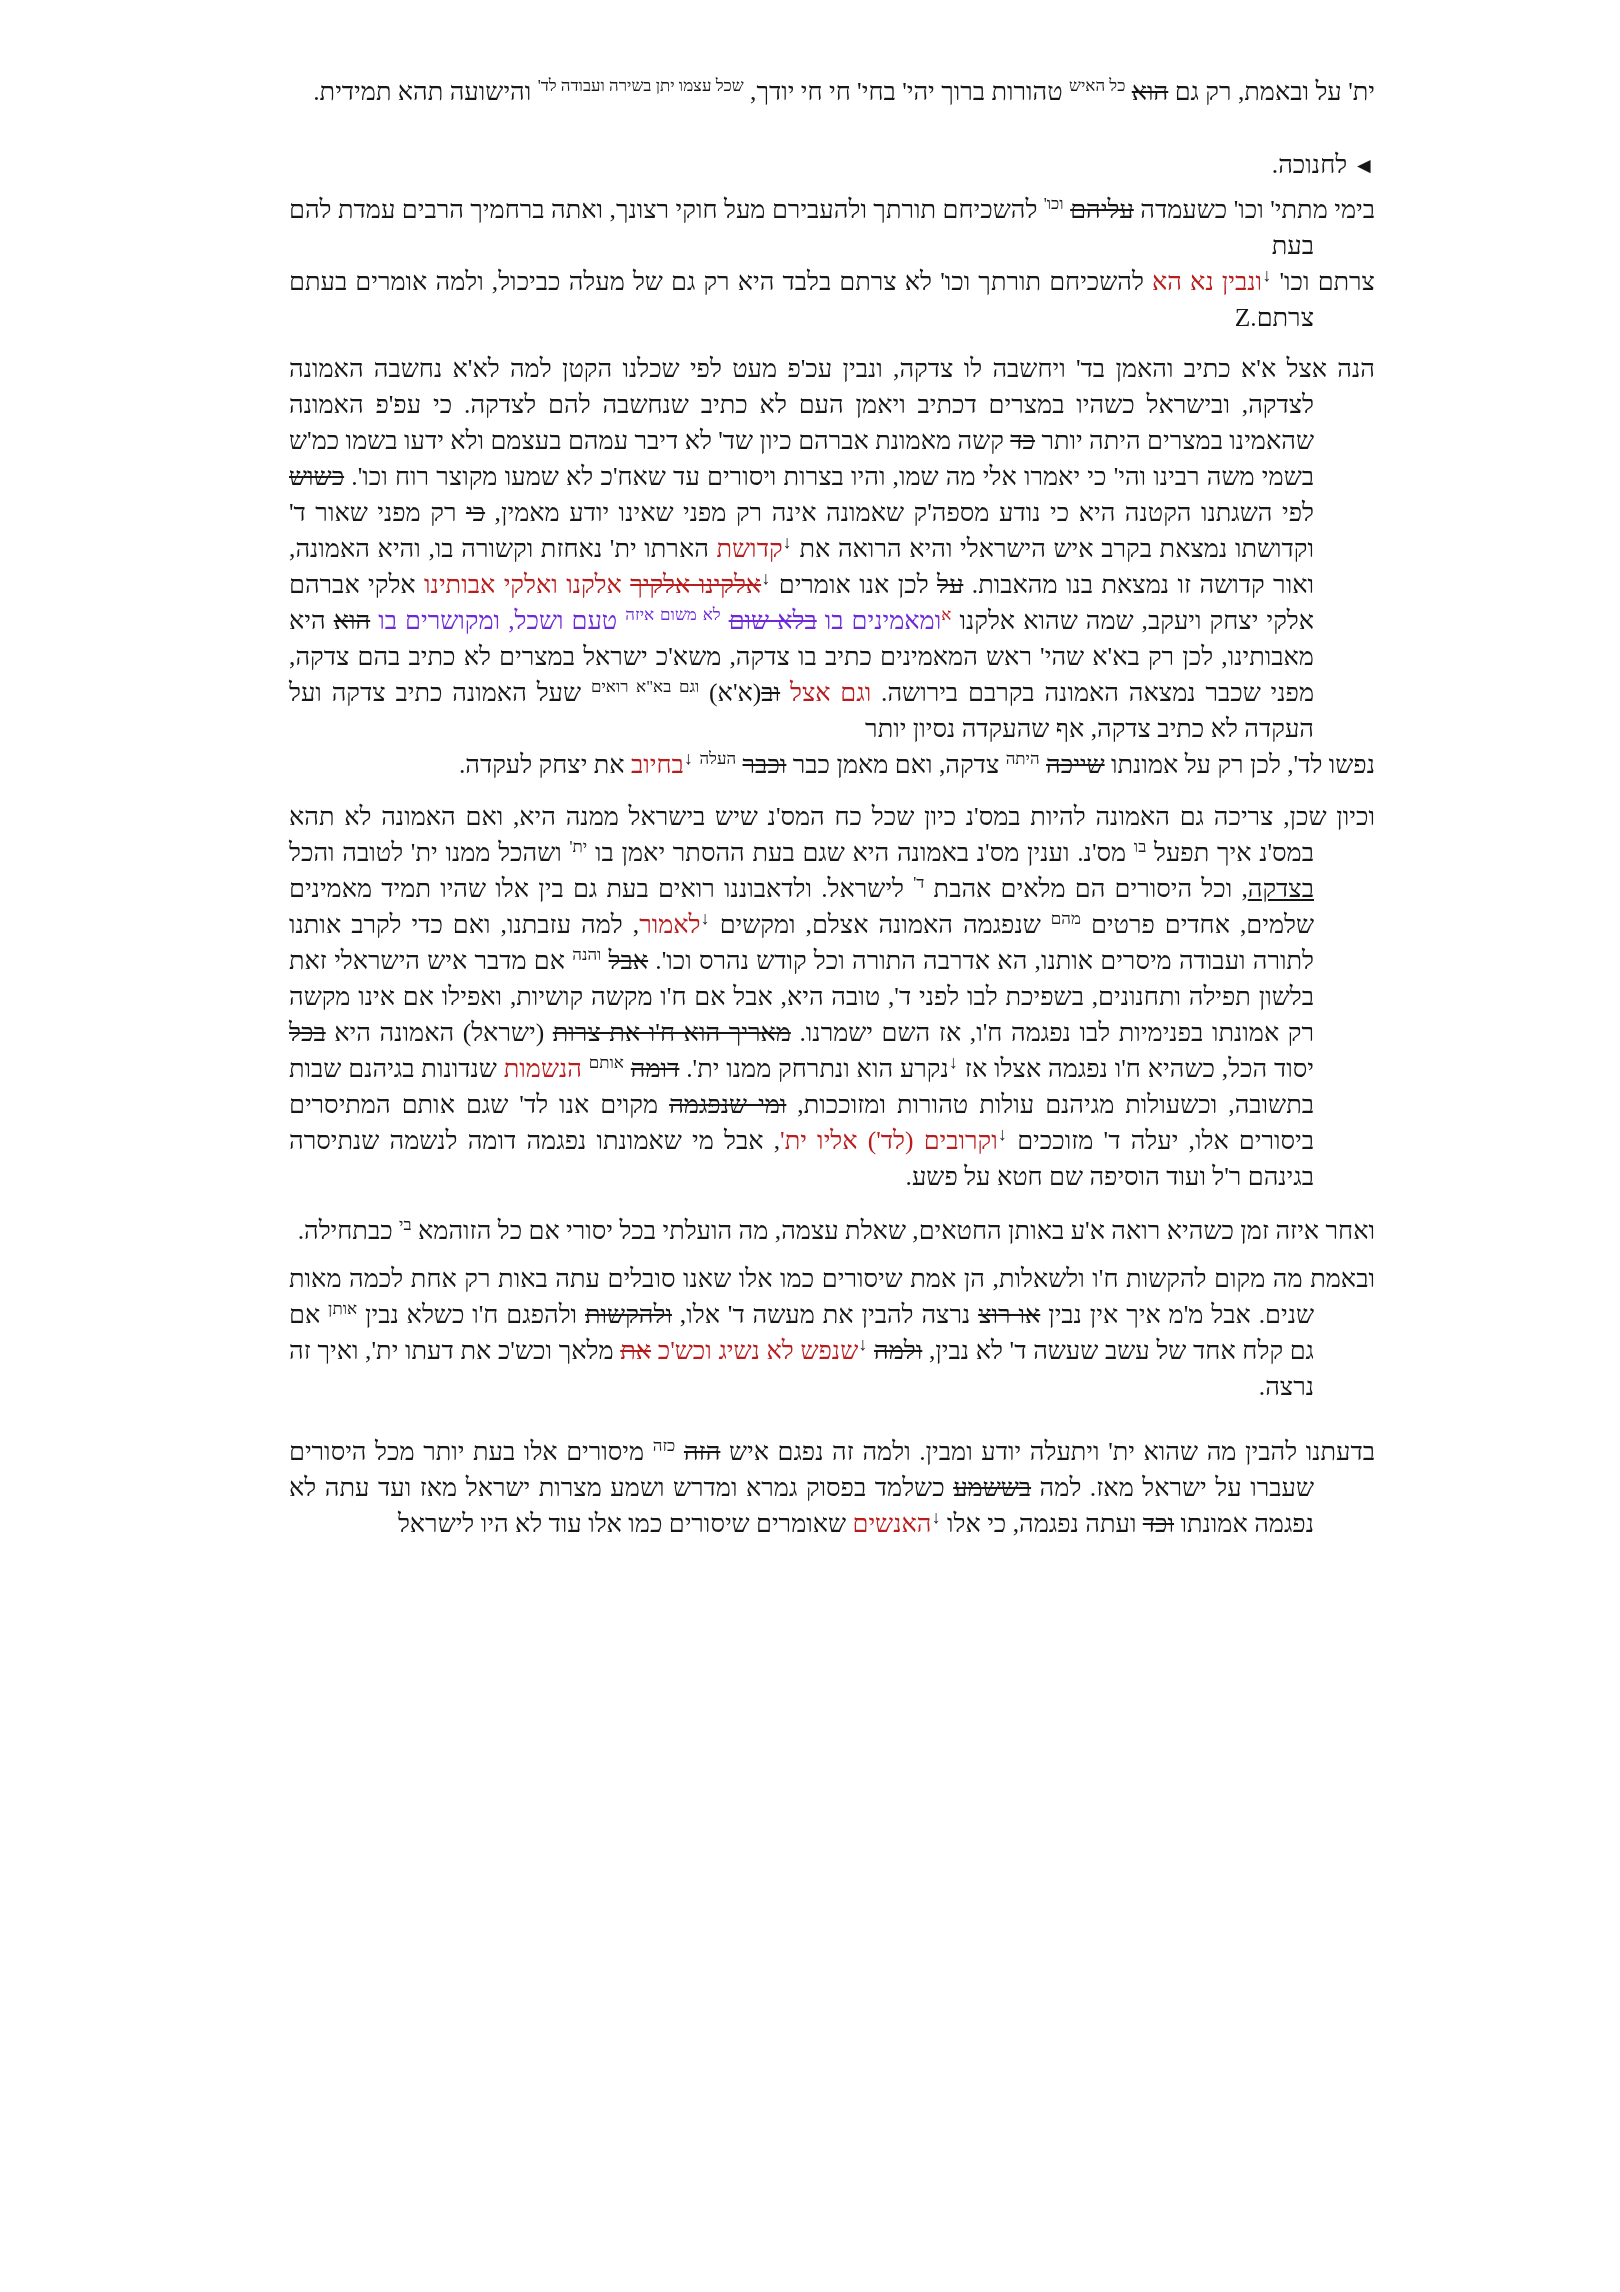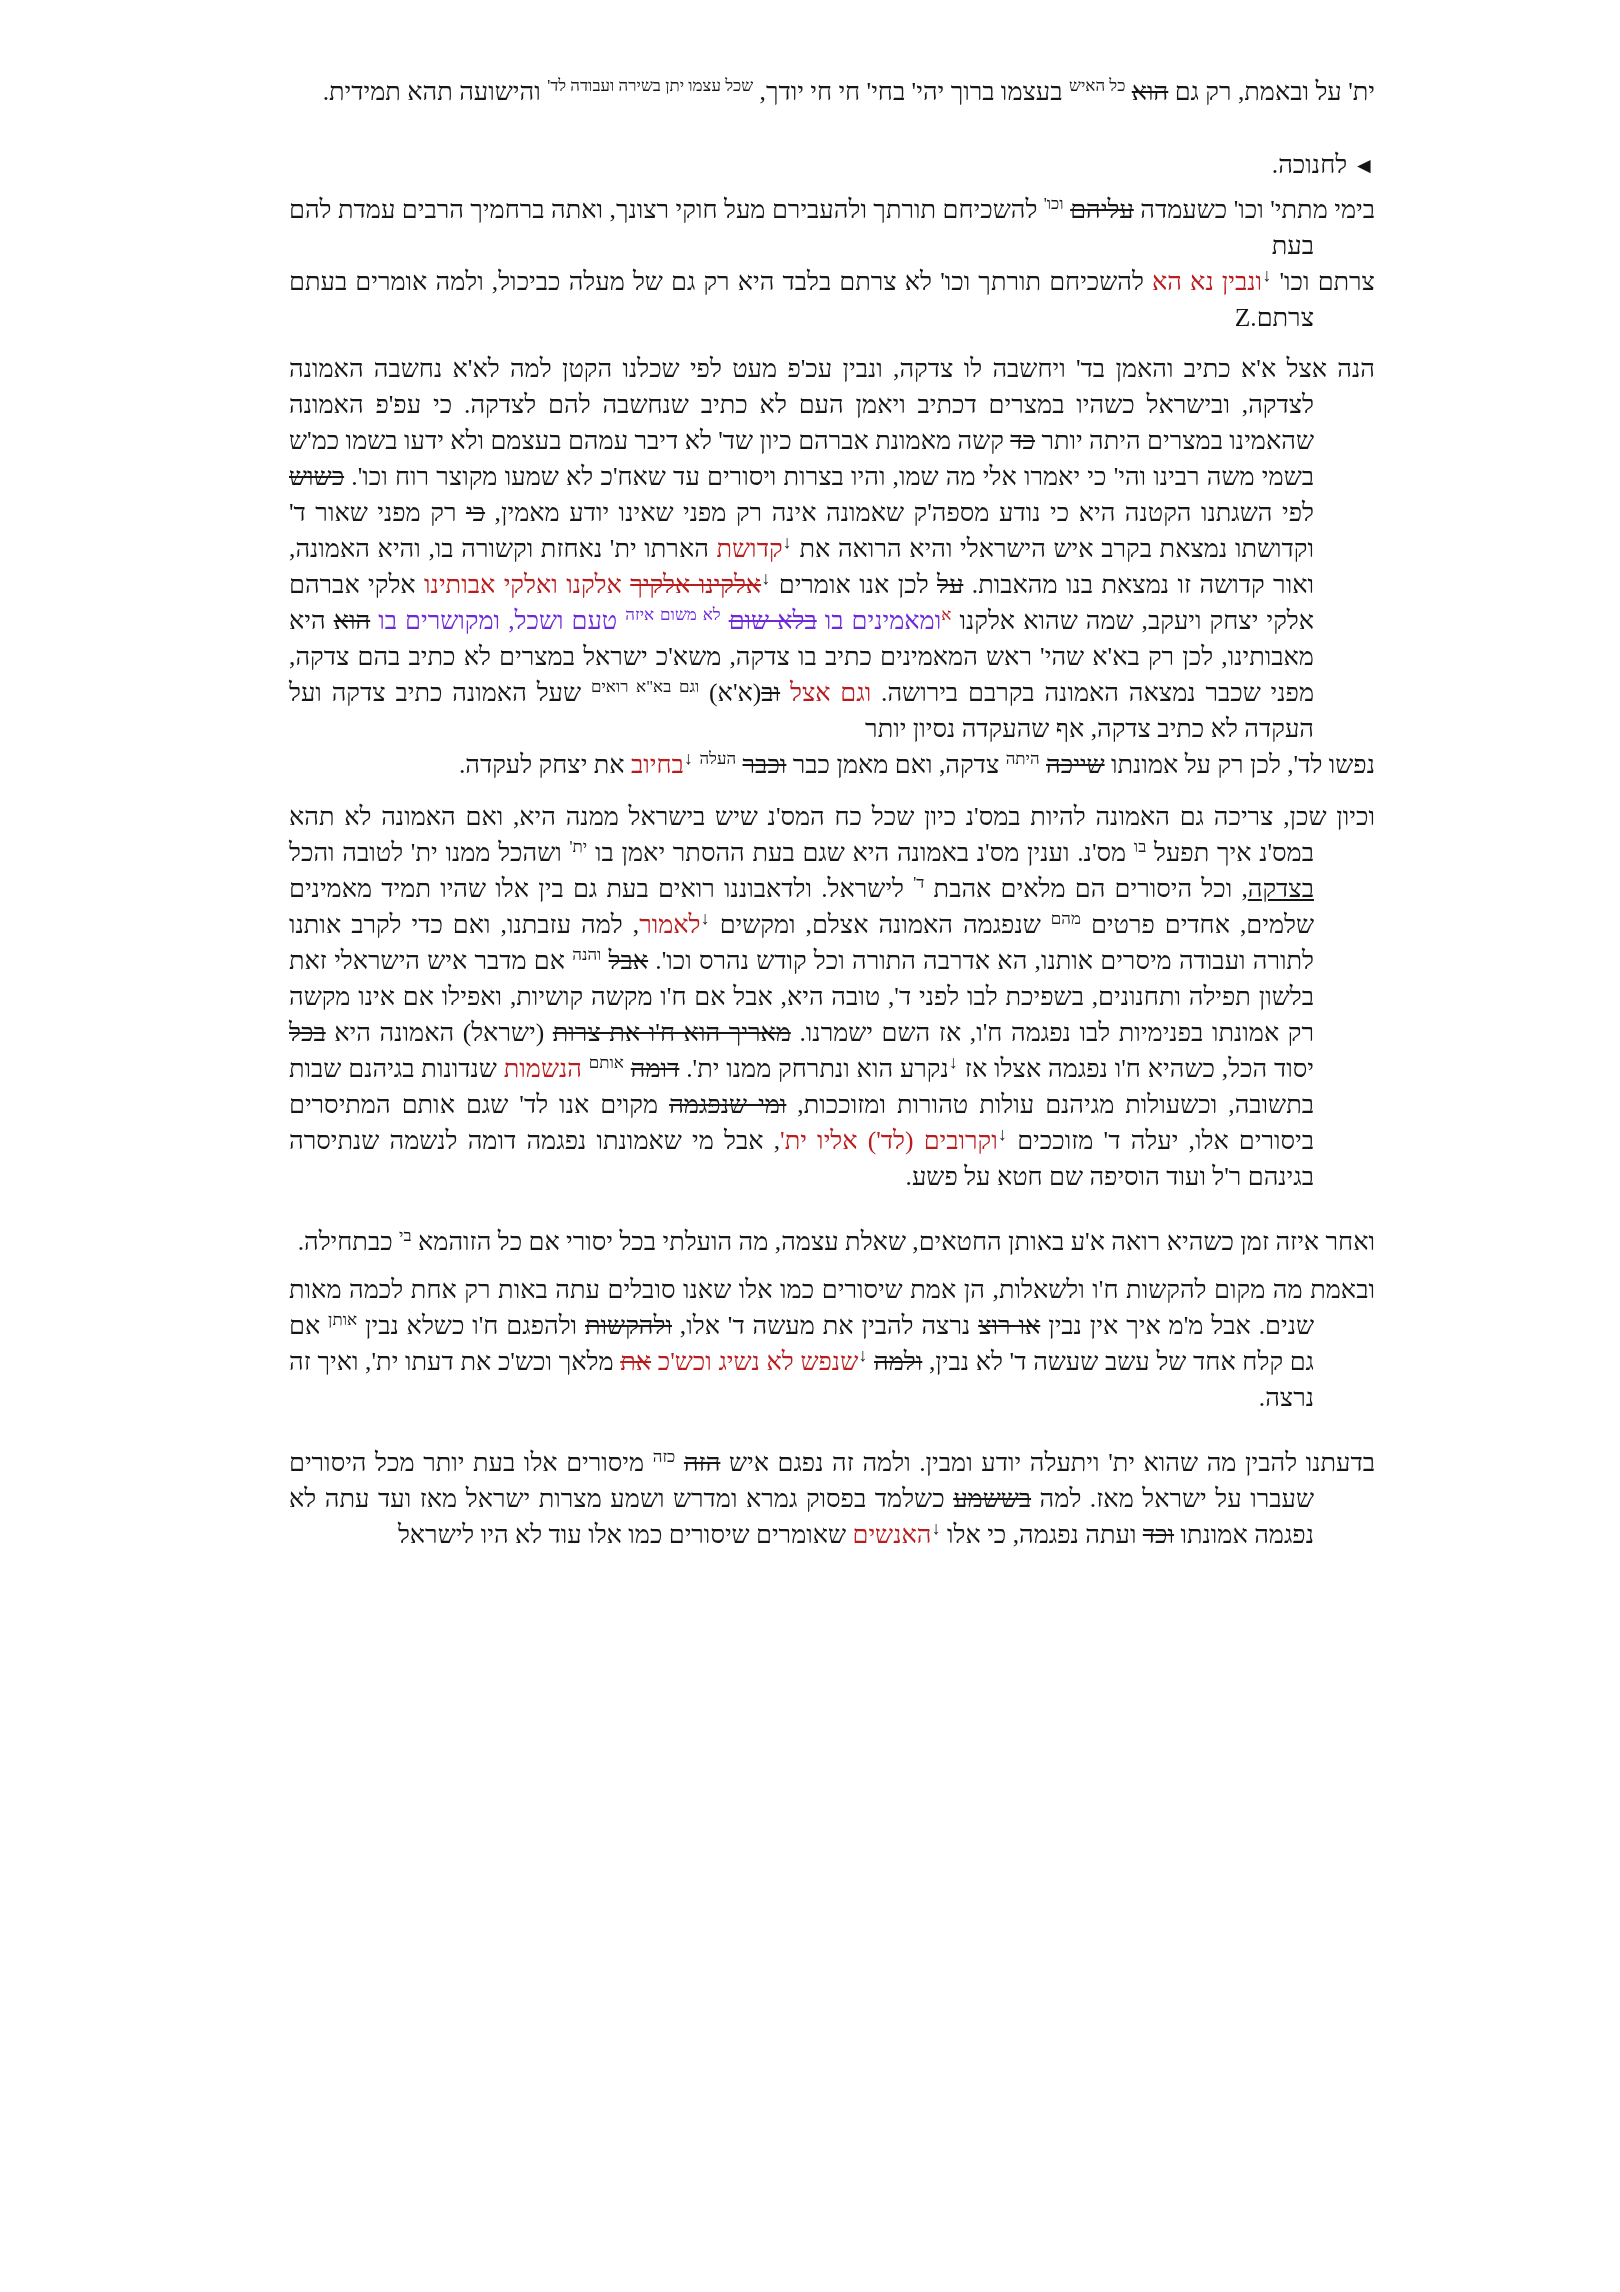--- a/index.html
+++ b/index.html
@@ -21,25 +21,25 @@
   .b{color:#6d28d9;}
   .sup{vertical-align:super;font-size:66%;line-height:0;}
   .arr{vertical-align:super;font-size:72%;line-height:0;color:#222;}
   .tri{font-size:88%;}
 </style>
 </head>
 <body>
 
 <div class="page">
   <div class="content">
-      <div class="para"><span>ית' על ובאמת, רק גם </span><span class="st">הוא</span><span> </span><span class="sup">כל האיש</span><span> בעצמו ברוך יהי' בחי' חי חי יודך, </span><span class="sup">שכל עצמו יתן בשירה ועבודה לד'</span><span> והישועה תהא תמידית.</span></div>
+      <div class="para"><span>ית' על ובאמת, רק גם </span><span class="st">הוא</span><span> </span><span class="sup">כל האיש</span><span> טהורות ברוך יהי' בחי' חי חי יודך, </span><span class="sup">שכל עצמו יתן בשירה ועבודה לד'</span><span> והישועה תהא תמידית.</span></div>
       <div class="para heading" style="margin-top: 37px;"><span class="tri">◄ </span><span>לחנוכה.</span></div>
       <div class="para" style="margin-top: 7.8px;"><span>בימי מתתי' וכו' כשעמדה </span><span class="st">עליהם</span><span> </span><span class="sup">וכו'</span><span> להשכיחם תורתך ולהעבירם מעל חוקי רצונך, ואתה ברחמיך הרבים עמדת להם בעת</span></div>
       <div class="para"><span>צרתם וכו' </span><span class="arr">↓</span><span class="r">ונבין נא הא</span><span> להשכיחם תורתך וכו' לא צרתם בלבד היא רק גם של מעלה כביכול, ולמה אומרים בעתם צרתם.Z</span></div>
       <div class="para" style="margin-top: 15.7px;"><span>הנה אצל א'א כתיב והאמן בד' ויחשבה לו צדקה, ונבין עכ'פ מעט לפי שכלנו הקטן למה לא'א נחשבה האמונה לצדקה, ובישראל כשהיו במצרים דכתיב ויאמן העם לא כתיב שנחשבה להם לצדקה. כי עפ'פ האמונה שהאמינו במצרים היתה יותר </span><span class="st">כד</span><span> קשה מאמונת אברהם כיון שד' לא דיבר עמהם בעצמם ולא ידעו בשמו כמ'ש בשמי משה רבינו והי' כי יאמרו אלי מה שמו, והיו בצרות ויסורים עד שאח'כ לא שמעו מקוצר רוח וכו'. </span><span class="st">כשוש</span><span> לפי השגתנו הקטנה היא כי נודע מספה'ק שאמונה אינה רק מפני שאינו יודע מאמין, </span><span class="st">כי</span><span> רק מפני שאור ד' וקדושתו נמצאת בקרב איש הישראלי והיא הרואה את </span><span class="arr">↓</span><span class="r">קדושת</span><span> הארתו ית' נאחזת וקשורה בו, והיא האמונה, ואור קדושה זו נמצאת בנו מהאבות. </span><span class="st">על</span><span> לכן אנו אומרים </span><span class="arr">↓</span><span class="r st">אלקינו אלקיך</span><span> </span><span class="r">אלקנו ואלקי אבותינו</span><span> אלקי אברהם אלקי יצחק ויעקב, שמה שהוא אלקנו </span><span class="sup r">א</span><span class="b">ומאמינים בו </span><span class="b st">בלא שום</span><span> </span><span class="b sup">לא משום איזה</span><span> </span><span class="b">טעם ושכל, ומקושרים בו </span><span class="st">הוא</span><span> היא מאבותינו, לכן רק בא'א שהי' ראש המאמינים כתיב בו צדקה, משא'כ ישראל במצרים לא כתיב בהם צדקה, מפני שכבר נמצאה האמונה בקרבם בירושה. </span><span class="r">וגם אצל</span><span> </span><span class="st">וב</span><span>(א'א) </span><span class="sup">וגם בא"א רואים</span><span> שעל האמונה כתיב צדקה ועל העקדה לא כתיב צדקה, אף שהעקדה נסיון יותר</span></div>
       <div class="para"><span>נפשו לד', לכן רק על אמונתו </span><span class="st">שייכה</span><span> </span><span class="sup">היתה</span><span> צדקה, ואם מאמן כבר </span><span class="st">וכבר</span><span> </span><span class="sup">העלה</span><span> </span><span class="arr">↓</span><span class="r">בחיוב</span><span> את יצחק לעקדה.</span></div>
       <div class="para" style="margin-top: 15.7px;"><span>וכיון שכן, צריכה גם האמונה להיות במס'נ כיון שכל כח המס'נ שיש בישראל ממנה היא, ואם האמונה לא תהא במס'נ איך תפעל </span><span class="sup">בו</span><span> מס'נ. וענין מס'נ באמונה היא שגם בעת ההסתר יאמן בו </span><span class="sup">ית'</span><span> ושהכל ממנו ית' לטובה והכל </span><span class="u">בצדקה</span><span>, וכל היסורים הם מלאים אהבת </span><span class="sup">ד'</span><span> לישראל. ולדאבוננו רואים בעת גם בין אלו שהיו תמיד מאמינים שלמים, אחדים פרטים </span><span class="sup">מהם</span><span> שנפגמה האמונה אצלם, ומקשים </span><span class="arr">↓</span><span class="r">לאמור</span><span>, למה עזבתנו, ואם כדי לקרב אותנו לתורה ועבודה מיסרים אותנו, הא אדרבה התורה וכל קודש נהרס וכו'. </span><span class="st">אבל</span><span> </span><span class="sup">והנה</span><span> אם מדבר איש הישראלי זאת בלשון תפילה ותחנונים, בשפיכת לבו לפני ד', טובה היא, אבל אם ח'ו מקשה קושיות, ואפילו אם אינו מקשה רק אמונתו בפנימיות לבו נפגמה ח'ו, אז השם ישמרנו. </span><span class="st">מאריך הוא ח'ו את צרות</span><span> (ישראל) האמונה היא </span><span class="st">בכל</span><span> יסוד הכל, כשהיא ח'ו נפגמה אצלו אז </span><span class="arr">↓</span><span>נקרע הוא ונתרחק ממנו ית'. </span><span class="st">דומה</span><span> </span><span class="sup">אותם</span><span> </span><span class="r">הנשמות</span><span> שנדונות בגיהנם שבות בתשובה, וכשעולות מגיהנם עולות טהורות ומזוככות, </span><span class="st">ומי שנפגמה</span><span> מקוים אנו לד' שגם אותם המתיסרים ביסורים אלו, יעלה ד' מזוככים </span><span class="arr">↓</span><span class="r">וקרובים (לד') אליו ית'</span><span>, אבל מי שאמונתו נפגמה דומה לנשמה שנתיסרה בגינהם ר'ל ועוד הוסיפה שם חטא על פשע.</span></div>
-      <div class="para" style="margin-top: 29px;"><span>ואחר איזה זמן כשהיא רואה א'ע באותן החטאים, שאלת עצמה, מה הועלתי בכל יסורי אם כל הזוהמא </span><span class="sup">בי</span><span> כבתחילה.</span></div>
+      <div class="para" style="margin-top: 18px;"><span>ואחר איזה זמן כשהיא רואה א'ע באותן החטאים, שאלת עצמה, מה הועלתי בכל יסורי אם כל הזוהמא </span><span class="sup">בי</span><span> כבתחילה.</span></div>
       <div class="para" style="margin-top: 11.8px;"><span>ובאמת מה מקום להקשות ח'ו ולשאלות, הן אמת שיסורים כמו אלו שאנו סובלים עתה באות רק אחת לכמה מאות שנים. אבל מ'מ איך אין נבין </span><span class="st">או רוצ</span><span> נרצה להבין את מעשה ד' אלו, </span><span class="st">ולהקשות</span><span> ולהפגם ח'ו כשלא נבין </span><span class="sup">אותן</span><span> אם גם קלח אחד של עשב שעשה ד' לא נבין, </span><span class="st">ולמה</span><span> </span><span class="arr">↓</span><span class="r">שנפש לא נשיג וכש'כ </span><span class="r st">את</span><span> מלאך וכש'כ את דעתו ית', ואיך זה נרצה.</span></div>
       <div class="para" style="margin-top: 29px;"><span>בדעתנו להבין מה שהוא ית' ויתעלה יודע ומבין. ולמה זה נפגם איש </span><span class="st">הזה</span><span> </span><span class="sup">כזה</span><span> מיסורים אלו בעת יותר מכל היסורים שעברו על ישראל מאז. למה </span><span class="st">בששמע</span><span> כשלמד בפסוק גמרא ומדרש ושמע מצרות ישראל מאז ועד עתה לא נפגמה אמונתו </span><span class="st">וכד</span><span> ועתה נפגמה, כי אלו </span><span class="arr">↓</span><span class="r">האנשים</span><span> שאומרים שיסורים כמו אלו עוד לא היו לישראל</span></div>
     </div>
 </div>
 
 
 </body></html>

